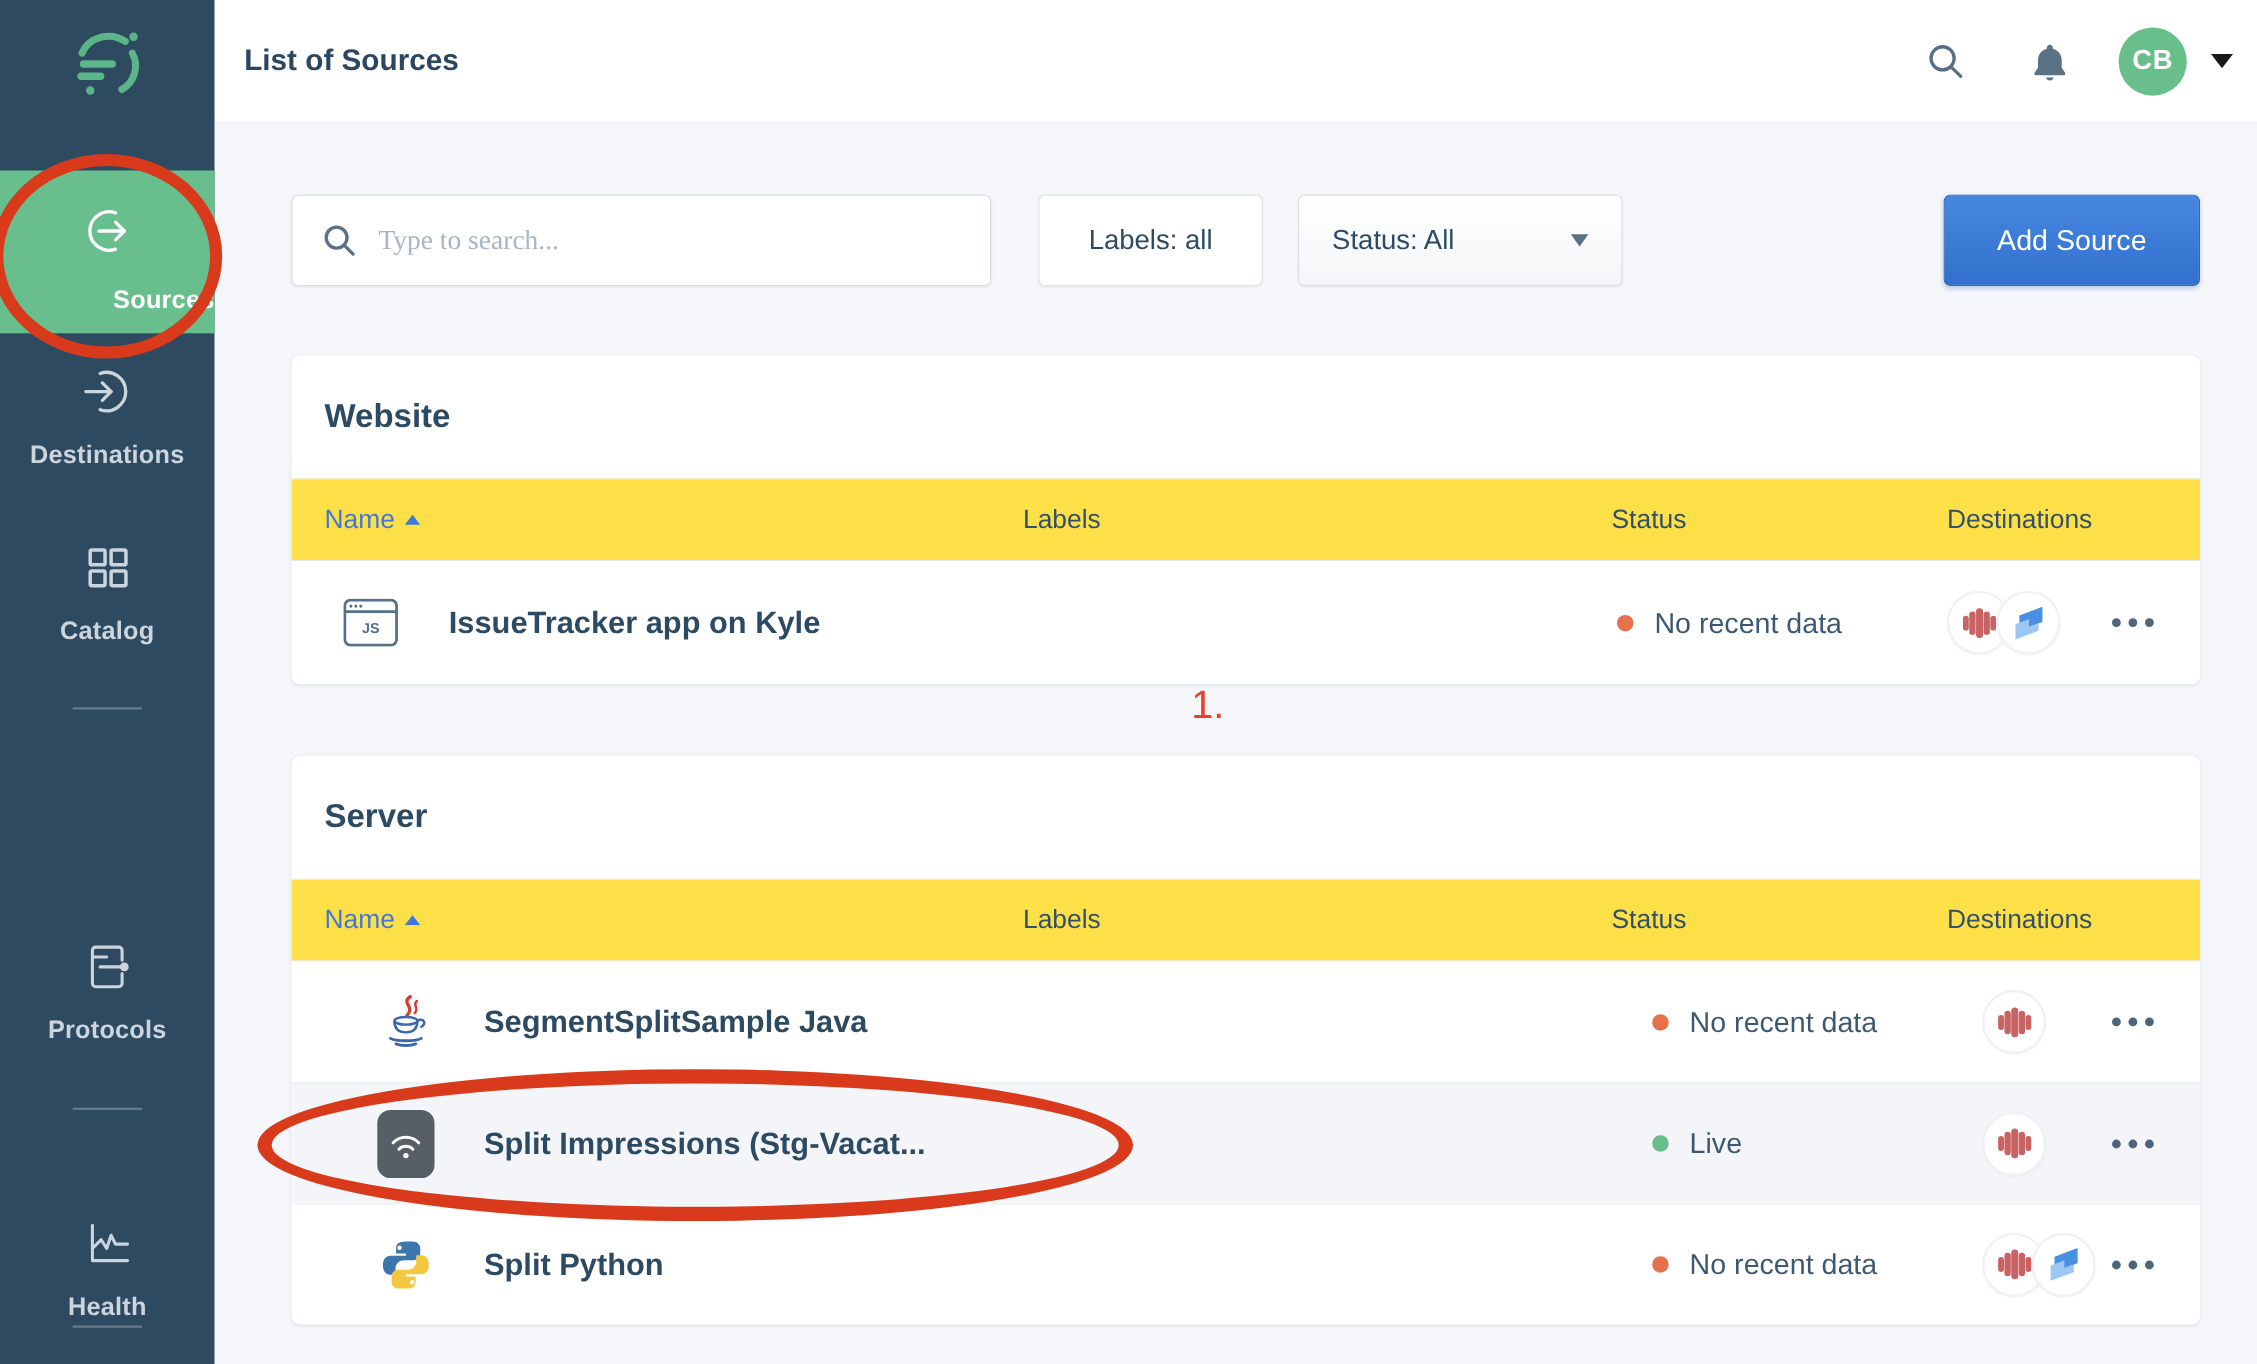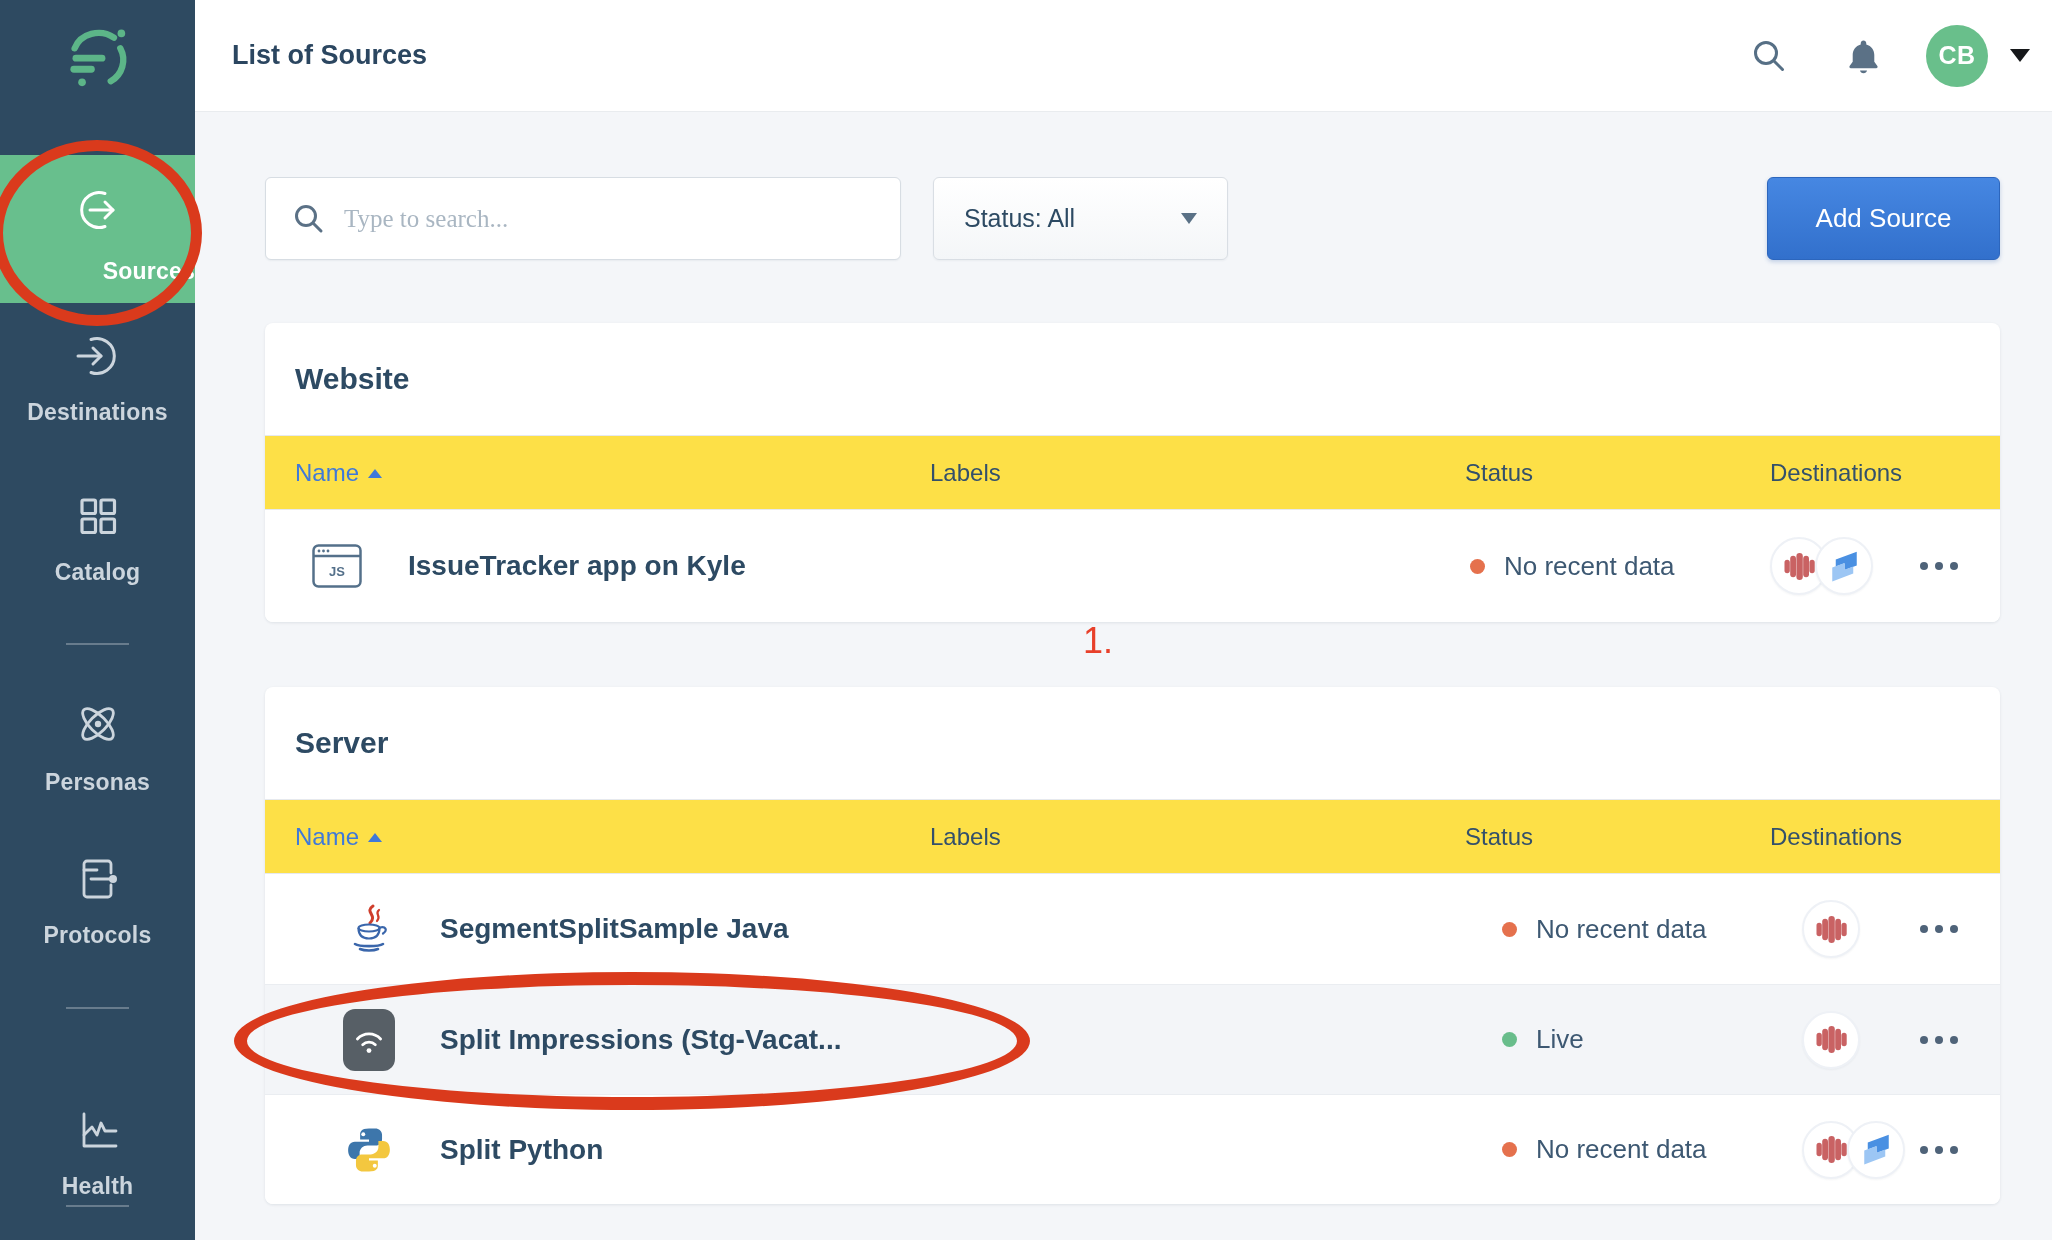--- a/index.html
+++ b/index.html
@@ -13,21 +13,21 @@
   .logo { position:absolute; top:26px; left:0; width:195px; text-align:center; }
   .nav-item { position:absolute; left:0; width:195px; text-align:center; color:#ccd5dd; cursor:pointer; }
   .nav-item .nav-icon { display:block; margin:0 auto; }
   .nav-item .nav-label { display:block; margin-top:15px; font-size:23px; font-weight:600; letter-spacing:.2px; }
   .nav-item.active { background:#68bf8d; color:#ffffff; height:148px; padding-top:31px; }
   .nav-item.active .nav-label { margin-top:20px;text-align:right; }
   .sb-divider { position:absolute; left:66px; width:63px; height:2px; background:rgba(255,255,255,.28); }
   
   .main { margin-left:195px; }
   .topbar { height:112px; background:#ffffff; border-bottom:1px solid #e9ecef;
-            display:flex; align-items:center; padding:0 22px 0 37px; }
+            display:flex; align-items:center; padding:0 22px 0 27px; }
   .page-title { font-size:27px; font-weight:700; color:#2b4660; }
   .topbar-right { margin-left:auto; display:flex; align-items:center;text-align:center; }
   .icon-btn { background:none; border:none; cursor:pointer; display:flex; align-items:center; }
   .icon-btn.search { margin-right:58px; }
   .icon-btn.bell { margin-right:44px; }
   .avatar { width:62px; height:62px; border-radius:50%; background:#69bf8b; color:#fff;
             font-size:25px; font-weight:700; display:flex; align-items:center; justify-content:center;
             letter-spacing:.5px; margin-right:22px; cursor:pointer; }
   .caret-down { width:0; height:0; border-left:10px solid transparent; border-right:10px solid transparent;
                 border-top:13px solid #16181a; display:inline-block; cursor:pointer; }
@@ -134,30 +134,20 @@
           <rect x="27" y="8" width="13.5" height="13.5" rx="1.5"></rect>
         <rect x="8" y="27" width="13.5" height="13.5" rx="1.5"></rect>
           <rect x="27" y="27" width="13.5" height="13.5" rx="1.5"></rect>
       </svg>
     </span>
     <span class="nav-label">Catalog</span>
   </div>
 
   <div class="sb-divider" style="top:643px;"></div>
 
-  <div class="nav-item" style="top:698px;">
-    <span class="nav-icon">
-      <svg width="52" height="52" viewBox="0 0 52 52" fill="none" stroke="#ccd5dd" stroke-width="2.8">
-        <ellipse cx="26" cy="26" rx="20" ry="8.2" transform="rotate(45 26 26)"></ellipse>
-        <ellipse cx="26" cy="26" rx="20" ry="8.2" transform="rotate(-45 26 26)"></ellipse>
-        <circle cx="26" cy="26" r="3.2" fill="#ccd5dd" stroke="none"></circle>
-      </svg>
-    </span>
-    <span class="nav-label">Personas</span>
-  </div>
 
   <div class="nav-item" style="top:855px;">
     <span class="nav-icon">
       <svg width="48" height="48" viewBox="0 0 48 48" fill="none" stroke="#ccd5dd" stroke-width="2.8" stroke-linecap="round" stroke-linejoin="round">
         <path d="M37 18 V9 a3 3 0 0 0 -3 -3 H13 a3 3 0 0 0 -3 3 v30 a3 3 0 0 0 3 3 h21 a3 3 0 0 0 3 -3 v-9"></path>
         <path d="M10 15 H 23"></path>
         <path d="M17 24 H 37"></path>
         <circle cx="39" cy="24" r="4" fill="#ccd5dd" stroke="none"></circle>
       </svg>
     </span>
@@ -205,20 +195,21 @@
     <div class="filter-row">
       <div class="search-box">
         <span class="mag">
           <svg width="31" height="31" viewBox="0 0 31 31" fill="none" stroke="#5b7186" stroke-width="3" stroke-linecap="round">
             <circle cx="13" cy="13" r="9.5"></circle>
               <path d="M20.5 20.5 L 28 28"></path>
           </svg>
         </span>
         <input type="text" placeholder="Type to search..." style="">
       </div>
+      <button class="btn-labels">Labels: all</button>
       <div class="btn-status">
         <span>Status: All</span>
         <span class="caret-down small"></span>
       </div>
       <button class="btn-add">Add Source</button>
     </div>
 
     <section class="card website">
       <div class="card-heading">Website</div>
       <div class="thead">

